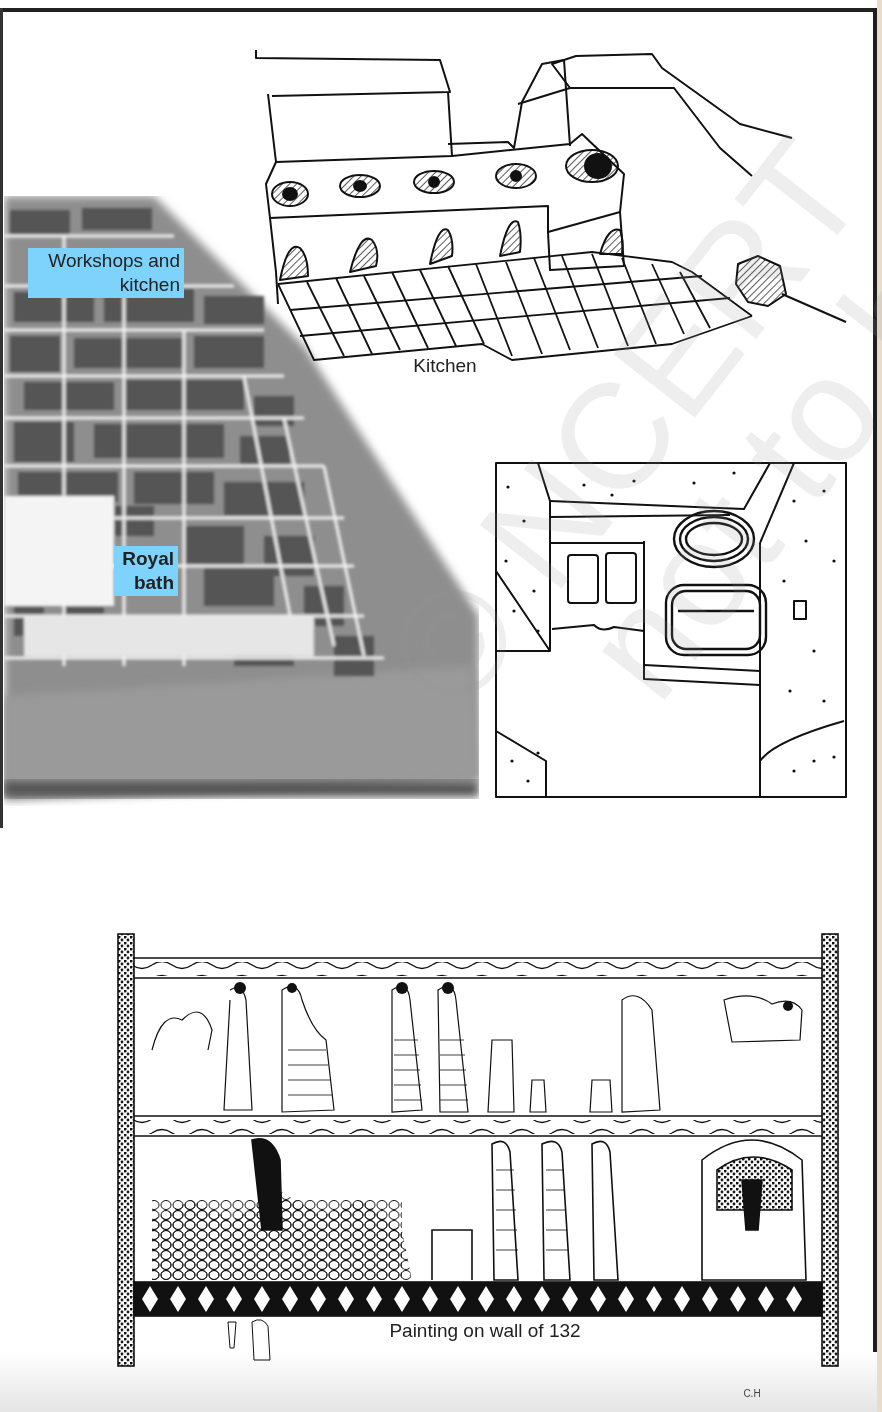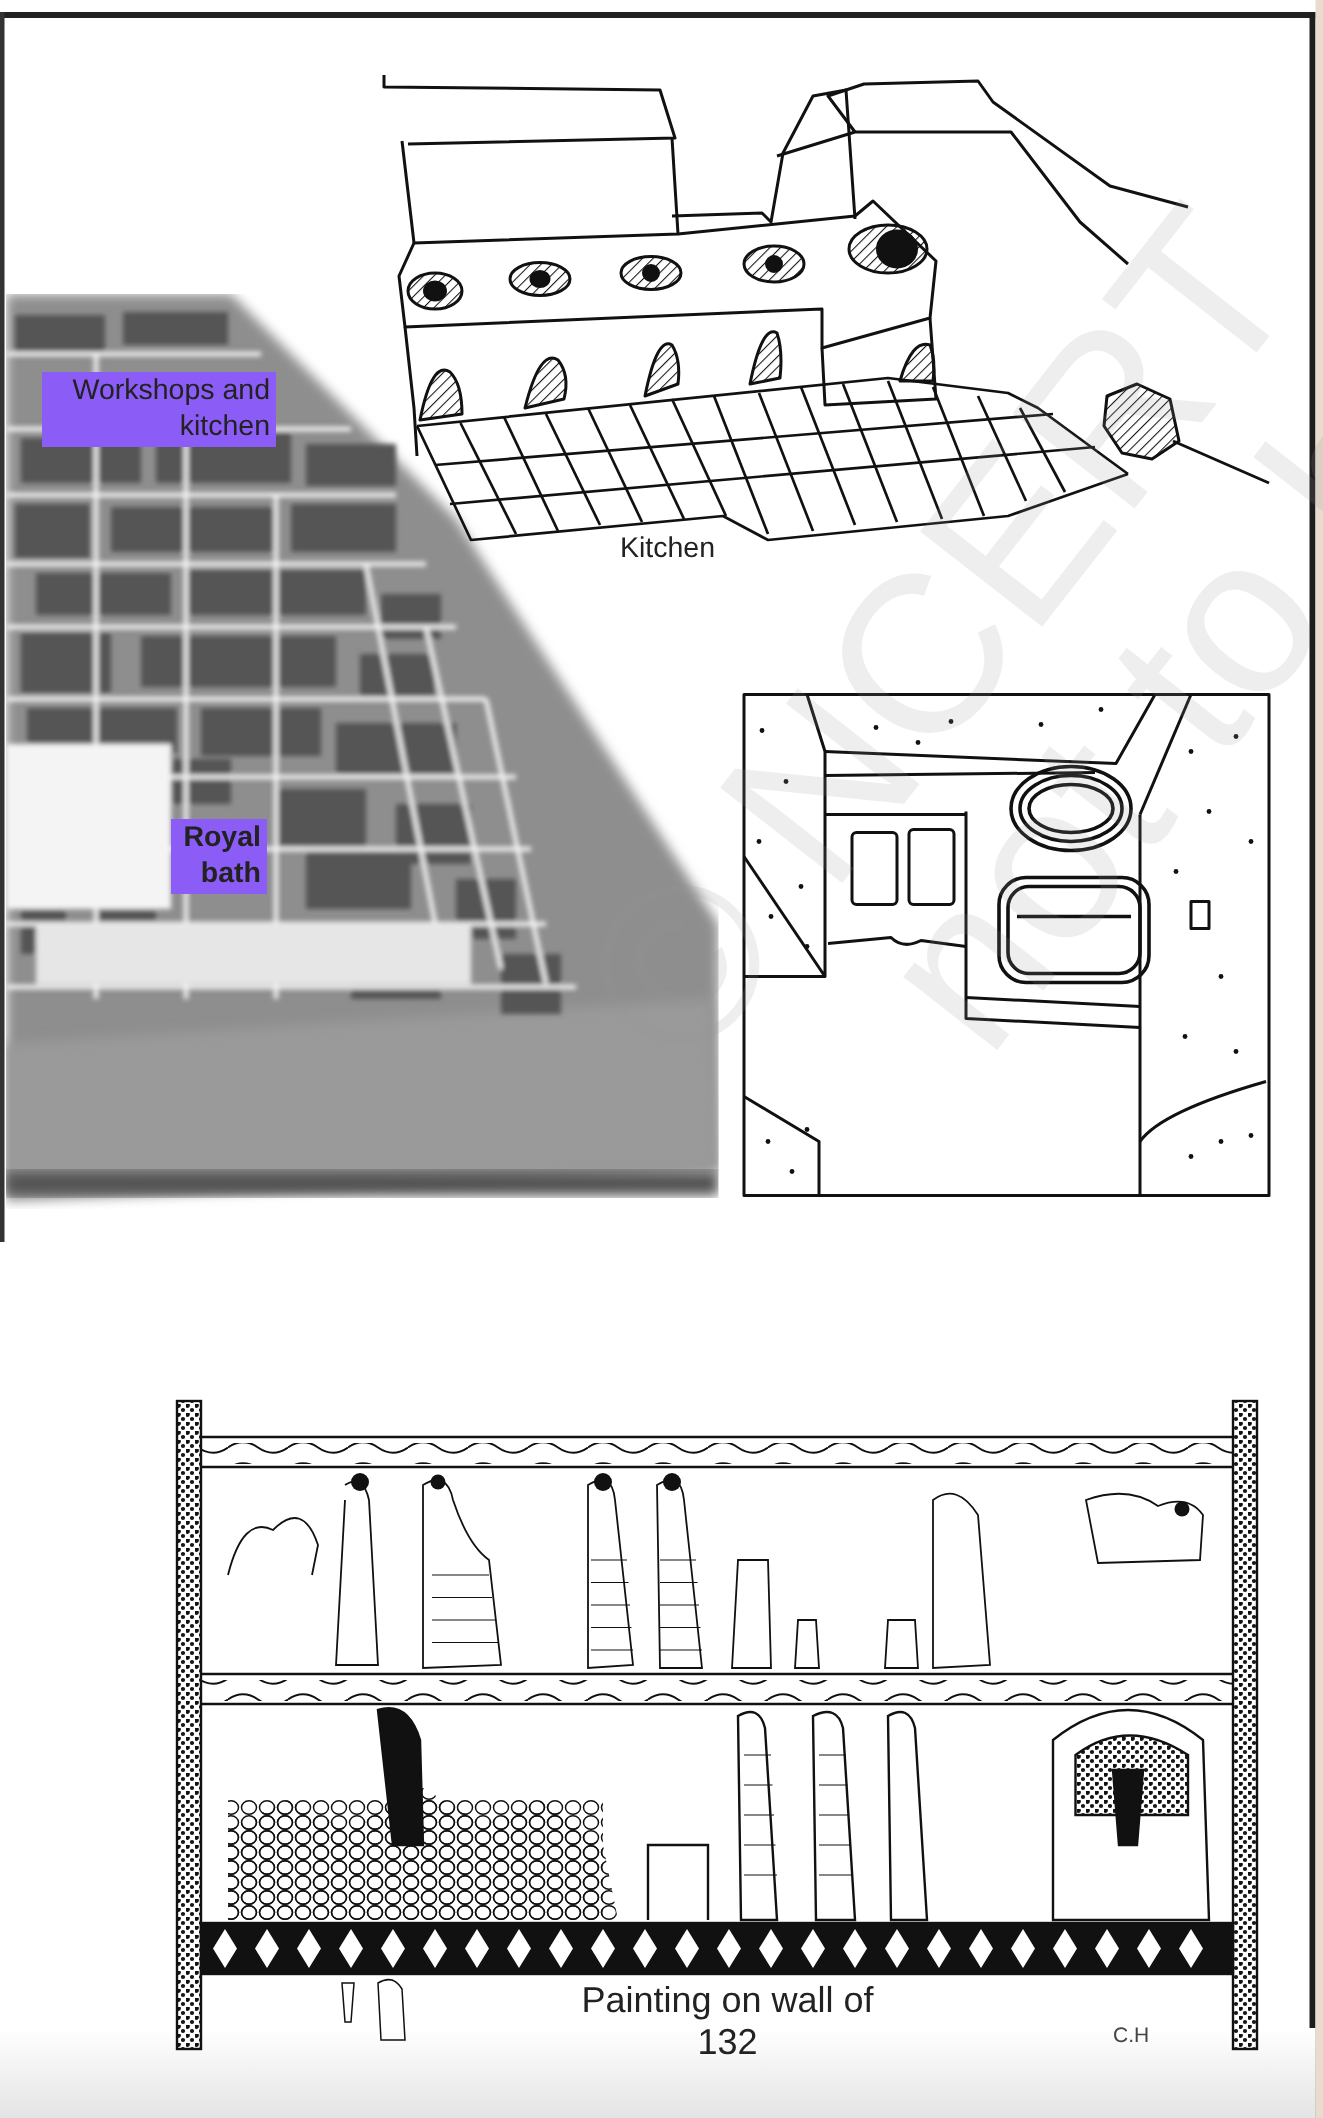--- a/index.html
+++ b/index.html
@@ -7,40 +7,40 @@
   .page-frame { position:absolute; left:0; top:0; width:882px; height:1412px; }
   .top-rule { position:absolute; left:0; top:8px; width:877px; height:4px; background:#222; }
   .right-rule { position:absolute; right:5px; top:8px; width:4px; height:1404px; background:#1e1e1e; }
   .right-edge { position:absolute; right:0; top:0; width:5px; height:1412px; background:#e8dccd; }
   .left-rule { position:absolute; left:0; top:8px; width:3px; height:820px; background:#333; }
   .bottom-shade { position:absolute; left:0; bottom:0; width:877px; height:60px; background:linear-gradient(#ffffff,#e4e4e4); }
 
   
   .photo { position:absolute; left:4px; top:196px; width:475px; height:610px; }
   .photo svg { width:100%; height:100%; display:block; }
-  .photo-label { position:absolute; background:#8b5cf6; color:#222; font-size:19px; line-height:24px; padding:1px 4px; text-align:right; }
+  .photo-label { position:absolute; background:#7dd3fc; color:#222; font-size:19px; line-height:24px; padding:1px 4px; text-align:right; }
   .label-workshops { left:28px; top:248px; width:148px; }
   .label-royal { left:114px; top:546px; width:56px;font-weight:bold; }
 
   
   .kitchen { position:absolute; left:252px; top:44px; width:600px; height:320px; }
   .kitchen svg { width:100%; height:100%; display:block; }
   .caption { position:absolute; color:#222; font-size:19px; text-align:center; }
   .cap-kitchen { left:400px; top:355px; width:90px; }
 
   
   .lavatory { position:absolute; left:494px; top:461px; width:356px; height:340px; }
   .lavatory svg { width:100%; height:100%; display:block; }
   .cap-lavatory { left:570px; top:700px; width:100px; line-height:24px; }
 
   
   .painting { position:absolute; left:112px; top:930px; width:730px; height:440px; }
   .painting svg { width:100%; height:100%; display:block; }
-  .cap-painting { left:370px; top:1320px; width:230px; font-size:24px; }
-  .cap-initials { left:742px; top:1348px; width:20px; font-size:14px; color:#444; }
+  .cap-painting { left:370px; top:1320px; width:230px; font-size:19px; }
+  .cap-initials { left:742px; top:1388px; width:20px; font-size:10px; color:#444; }
 
   
   .watermark { position:absolute; left:360px; top:640px; font-size:150px; color:rgba(150,150,150,0.16); transform:rotate(-52deg); transform-origin:left top; white-space:nowrap; pointer-events:none; line-height:150px; }
   .watermark .wm-line2 { display:block; margin-left:130px; }
 </style>
 </head>
 <body>
 
 <div class="page-frame">
   <div class="top-rule"></div>

